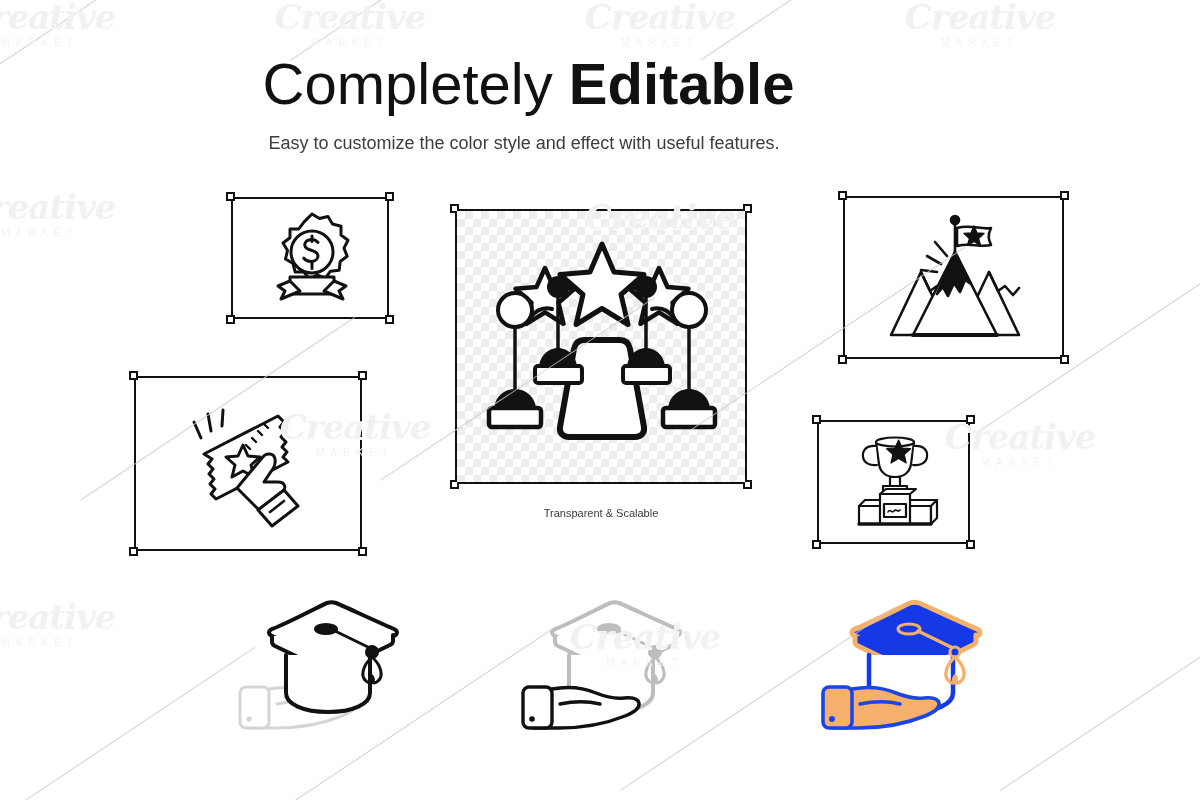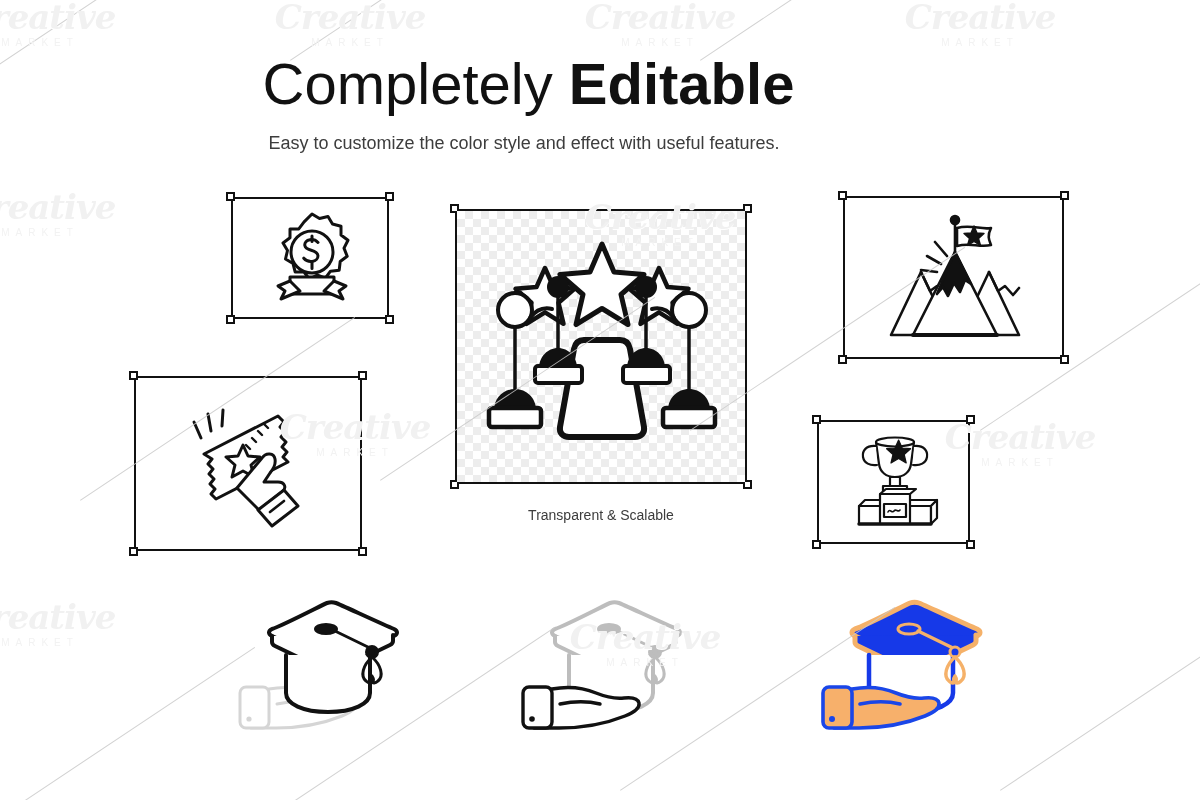--- a/index.html
+++ b/index.html
@@ -133,21 +133,21 @@
   }
 
   .art {
     position: absolute;
     z-index: 30;
   }
   .caption {
     position: absolute;
     width: 100%;
     text-align: center;
-    font-size: 14px;
+    font-size: 11px;
     color: #3c3c3c;
     z-index: 30;
   }
 </style>
 </head>
 <body>
 
 <div id="stage">
 
   <div class="title">

